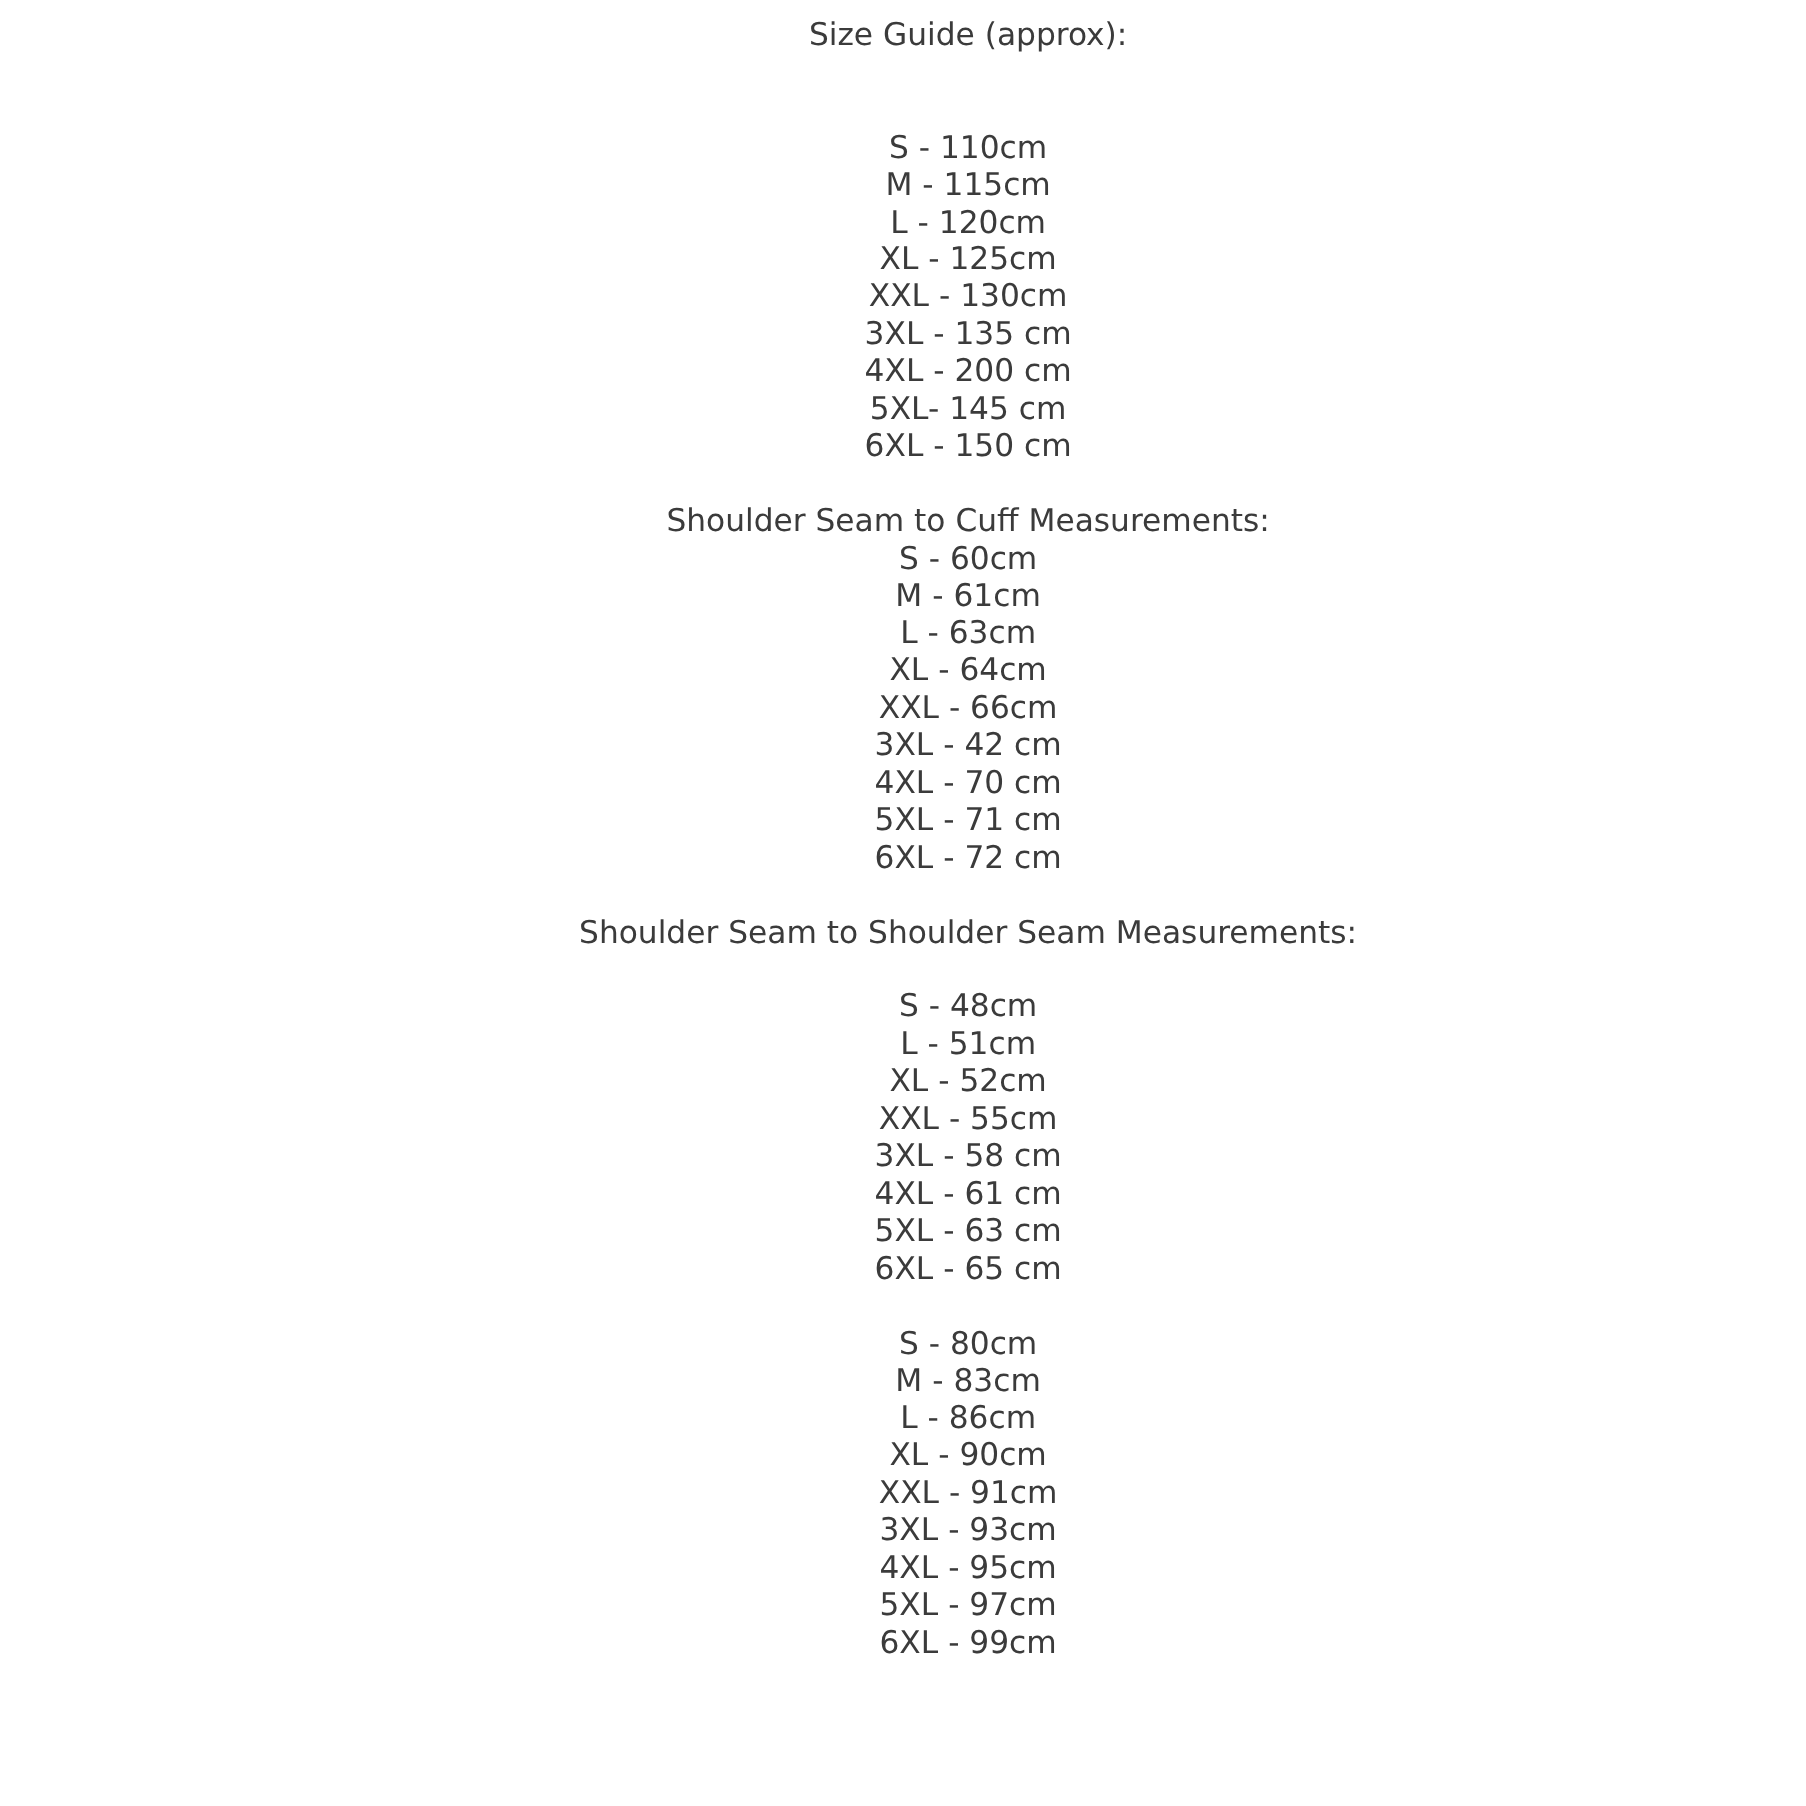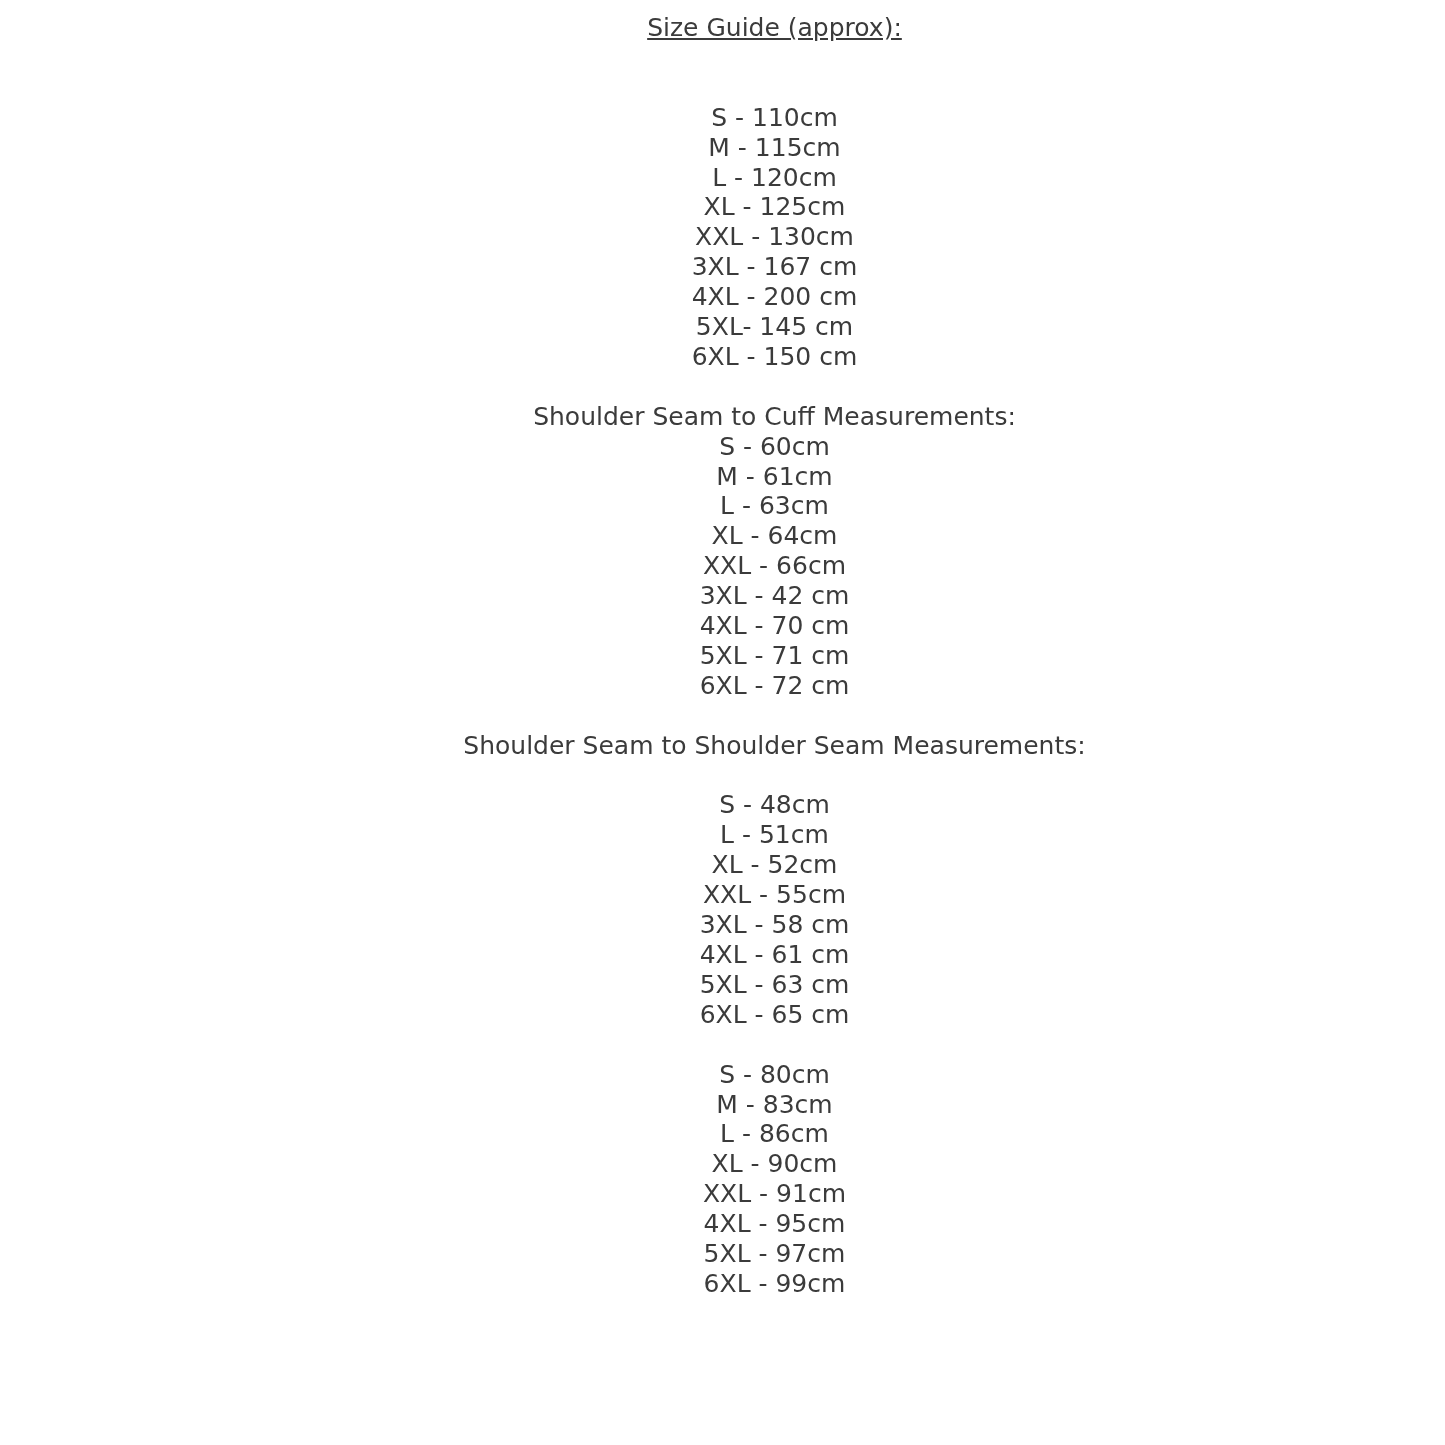--- a/index.html
+++ b/index.html
@@ -21,39 +21,38 @@
     font-size: 25px;
     line-height: 29.9px;
     color: #3b3b3b;
     text-align: center;
   }
   .line {
     min-height: 29.9px;
     white-space: pre;
   }
   .title {
-    text-decoration: underline;
   }
 </style>
 </head>
 <body>
 
 <div class="page">
   <div class="content">
 
     <div class="line title">Size Guide (approx):</div>
     <div class="line"></div>
 
     <div class="line"></div>
     <div class="line item">S - 110cm</div>
     <div class="line item">M - 115cm</div>
     <div class="line item">L - 120cm</div>
     <div class="line item">XL - 125cm</div>
     <div class="line item">XXL - 130cm</div>
-    <div class="line item">3XL - 167 cm</div>
+    <div class="line item">3XL - 135 cm</div>
     <div class="line item">4XL - 200 cm</div>
     <div class="line item">5XL- 145 cm</div>
     <div class="line item">6XL - 150 cm</div>
     <div class="line"></div>
 
     <div class="line heading">Shoulder Seam to Cuff Measurements:</div>
     <div class="line item">S - 60cm</div>
     <div class="line item">M - 61cm</div>
     <div class="line item">L - 63cm</div>
     <div class="line item">XL - 64cm</div>
@@ -74,18 +73,19 @@
     <div class="line item">4XL - 61 cm</div>
     <div class="line item">5XL - 63 cm</div>
     <div class="line item">6XL - 65 cm</div>
     <div class="line"></div>
 
     <div class="line item">S - 80cm</div>
     <div class="line item">M - 83cm</div>
     <div class="line item">L - 86cm</div>
     <div class="line item">XL - 90cm</div>
     <div class="line item">XXL - 91cm</div>
+    <div class="line item">3XL - 93cm</div>
     <div class="line item">4XL - 95cm</div>
     <div class="line item">5XL - 97cm</div>
     <div class="line item">6XL - 99cm</div>
 
   </div>
 </div>
 
 </body></html>

